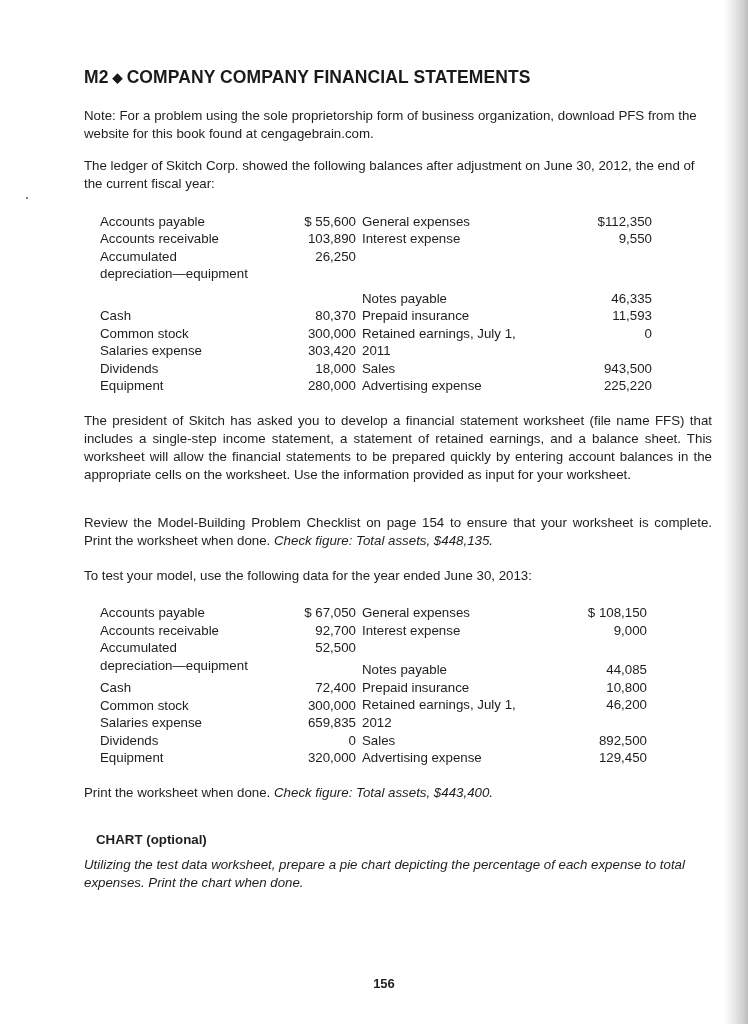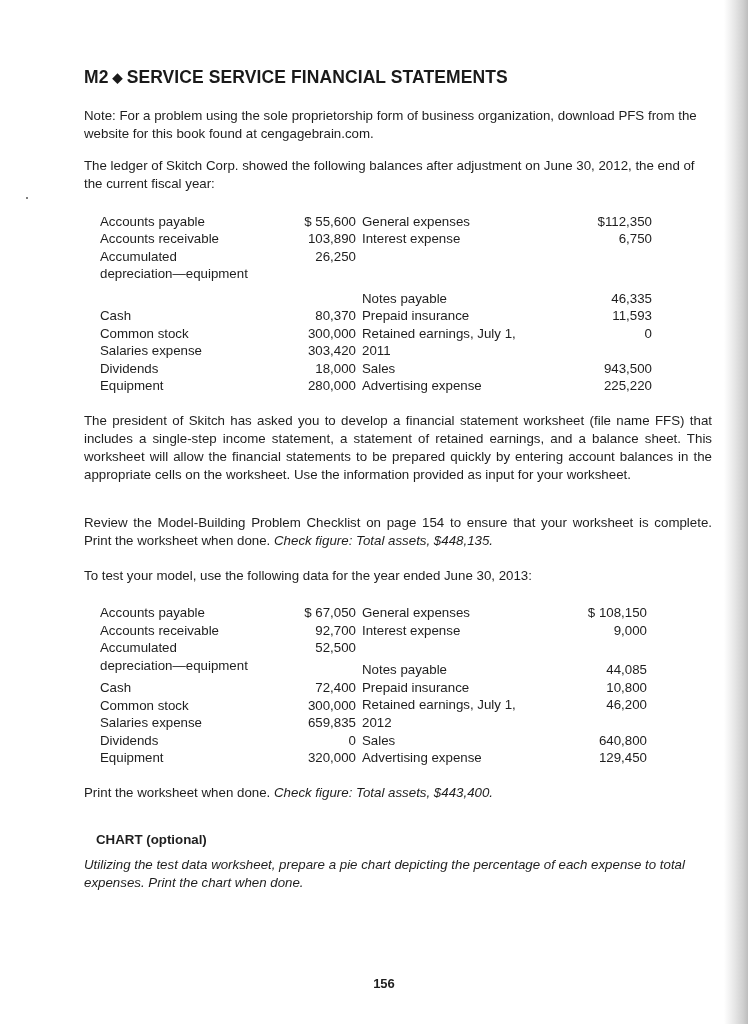--- a/index.html
+++ b/index.html
@@ -43,21 +43,21 @@
   </style>
 </head>
 <body>
 
 <div class="gutter"></div>
 <div class="speck" style="left:26px; top:197px;"></div>
 
 <div class="page">
 
   <h1>
-    <span>M2</span><span class="diamond">◆</span><span>SERVICE SERVICE FINANCIAL STATEMENTS</span>
+    <span>M2</span><span class="diamond">◆</span><span>COMPANY COMPANY FINANCIAL STATEMENTS</span>
   </h1>
 
   <p class="para noj" style="top:107px;">Note: For a problem using the sole proprietorship form of business organization, download PFS from the website for this book found at cengagebrain.com.</p>
   <p class="para noj" style="top:157px;">The ledger of Skitch Corp. showed the following balances after adjustment on June 30, 2012, the end of the current fiscal year:</p>
 
   <div class="ledger" style="top:213px;">
     <div class="col-left">
       <div class="row" style="top:0px;width:256px;">
           <span class="lab">Accounts payable</span>
           <span class="amt">$ 55,600</span>
@@ -95,21 +95,21 @@
           <span class="amt">280,000</span>
         </div>
     </div>
     <div class="col-right">
       <div class="row" style="top:0px;width:290px;">
           <span class="lab">General expenses</span>
           <span class="amt">$112,350</span>
         </div>
       <div class="row" style="top:17px;width:290px;">
           <span class="lab">Interest expense</span>
-          <span class="amt">6,750</span>
+          <span class="amt">9,550</span>
         </div>
       <div class="row" style="top:76.5px;width:290px;">
           <span class="lab">Notes payable</span>
           <span class="amt">46,335</span>
         </div>
       <div class="row" style="top:94px;width:290px;">
           <span class="lab">Prepaid insurance</span>
           <span class="amt">11,593</span>
         </div>
       <div class="row" style="top:111.5px;width:290px;">
@@ -196,21 +196,21 @@
       <div class="row" style="top:92px;width:285px;">
           <span class="lab">Retained earnings, July 1,</span>
           <span class="amt">46,200</span>
         </div>
       <div class="row" style="top:110px;width:285px;">
           <span class="lab">2012</span>
           <span class="amt"></span>
         </div>
       <div class="row" style="top:127.5px;width:285px;">
           <span class="lab">Sales</span>
-          <span class="amt">640,800</span>
+          <span class="amt">892,500</span>
         </div>
       <div class="row" style="top:145px;width:285px;">
           <span class="lab">Advertising expense</span>
           <span class="amt">129,450</span>
         </div>
     </div>
   </div>
 
   <p class="para noj" style="top:784px;"><span>Print the worksheet when done.</span> <i>Check figure: Total assets, $443,400.</i></p>
 

